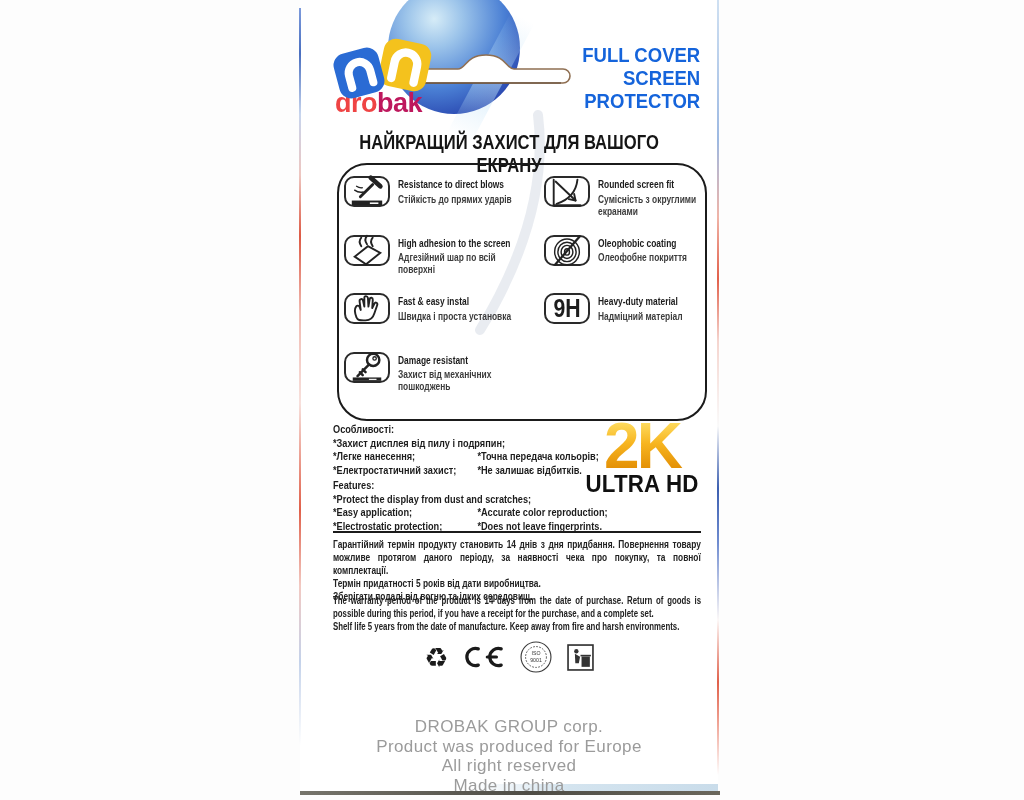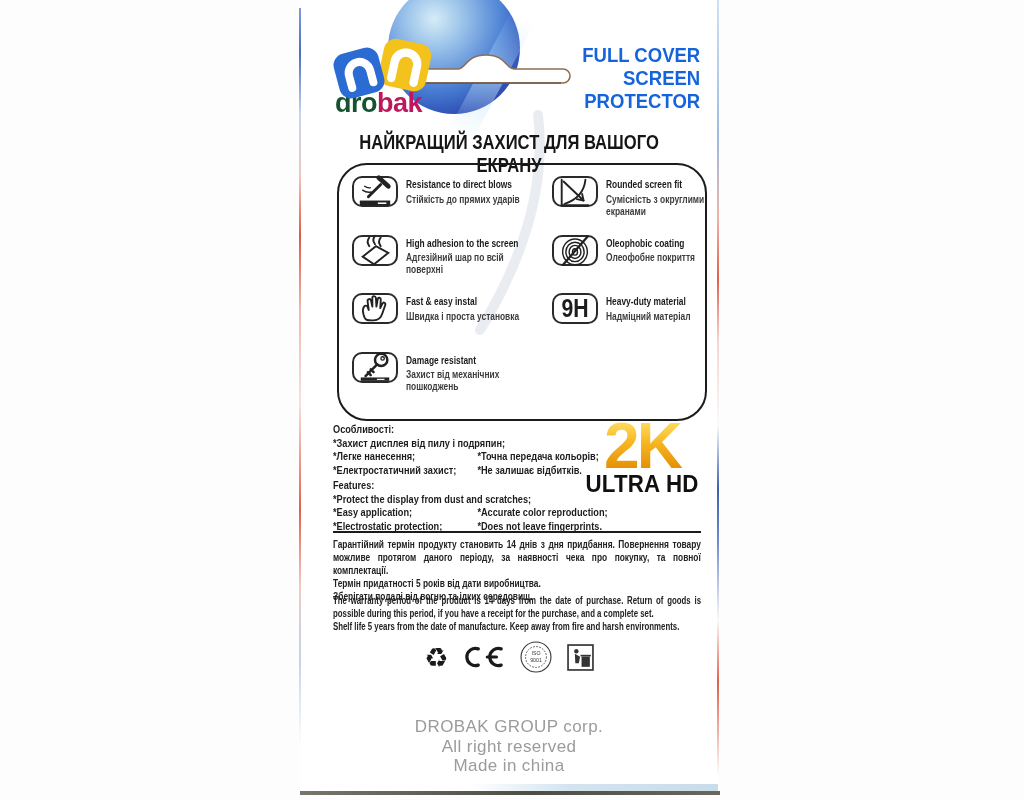--- a/index.html
+++ b/index.html
@@ -20,28 +20,28 @@
   .streak{position:absolute;left:178px;top:10px;width:26px;height:135px;transform:rotate(28deg);
     background:linear-gradient(180deg,rgba(190,225,248,0),rgba(190,225,248,.55),rgba(190,225,248,0));}
   .swoosh{position:absolute;left:150px;top:95px;}
   .slot{position:absolute;left:96px;top:50px;}
   
   .lg-sq{position:absolute;border-radius:12px;}
   .lg-blue{left:36px;top:50px;width:46px;height:46px;background:#2a6bd4;transform:rotate(-15deg);z-index:2;}
   .lg-yellow{left:81px;top:41px;width:48px;height:48px;background:#f4c21d;transform:rotate(12deg);z-index:1;}
   .lg-sq svg{width:100%;height:100%;}
   .wordmark{position:absolute;left:35px;top:88px;font-size:27px;font-weight:700;letter-spacing:-0.5px;}
-  .wm-dro{color:#14532d;}
+  .wm-dro{color:#ef4444;}
   .wm-bak{color:#be185d;}
   .tagline{position:absolute;right:18px;top:44px;text-align:right;color:#1564db;font-size:19.5px;line-height:23px;font-weight:700;transform:scaleX(.95);transform-origin:right top;}
   
   .title{position:absolute;left:-12px;top:131px;width:442px;text-align:center;font-size:20px;font-weight:800;color:#151515;transform:scaleX(.83);transform-origin:center top;letter-spacing:0;}
   
   .fbox{position:absolute;left:37px;top:163px;width:370px;height:258px;border:2.5px solid #1b1b1b;border-radius:30px;box-sizing:border-box;
-    padding:11px 8px 9px 13px;display:grid;grid-template-columns:1fr 1fr;grid-template-rows:repeat(4,1fr);grid-auto-flow:column;column-gap:6px;}
+    padding:11px 8px 9px 5px;display:grid;grid-template-columns:1fr 1fr;grid-template-rows:repeat(4,1fr);grid-auto-flow:column;column-gap:6px;}
   .fitem{display:flex;gap:8px;align-items:flex-start;}
   .ficon{width:46px;height:31px;border:2px solid #2a2a2a;border-radius:10px;flex:0 0 auto;box-sizing:border-box;display:flex;align-items:center;justify-content:center;background:#fff;}
   .ficon svg{width:38px;height:38px;}
   .ficon-9h{font-size:25px;font-weight:700;color:#1d1d1d;transform:scaleX(.85);}
   .ftxt{width:140px;transform:scaleX(.84);transform-origin:left top;margin-top:3px;}
   .ften{font-size:10px;font-weight:700;color:#1b1b1b;line-height:12.5px;white-space:nowrap;}
   .ftuk{font-size:10px;font-weight:700;color:#3c3c3c;line-height:12px;margin-top:2px;}
   
   .notes{position:absolute;left:33px;width:424px;transform:scaleX(.875);transform-origin:left top;color:#1c1c1c;font-size:10.5px;font-weight:700;line-height:13.5px;}
   .notes-uk{top:423px;}
@@ -282,16 +282,17 @@
         <circle cx="9" cy="7" r="2.1"></circle>
         <path d="M7.6 9.4 L12.6 12.2 L11.4 18.6 L8 18.6 Z"></path>
         <rect x="14" y="12" width="8" height="10"></rect>
         <rect x="13" y="10.4" width="10" height="1.5"></rect>
       </g>
     </svg>
   </div>
 
   <div class="footer">
     <div>DROBAK GROUP corp.</div>
+    <div>Product was produced for Europe</div>
     <div>All right reserved</div>
     <div>Made in china</div>
   </div>
 </div>
 
 </body></html>

